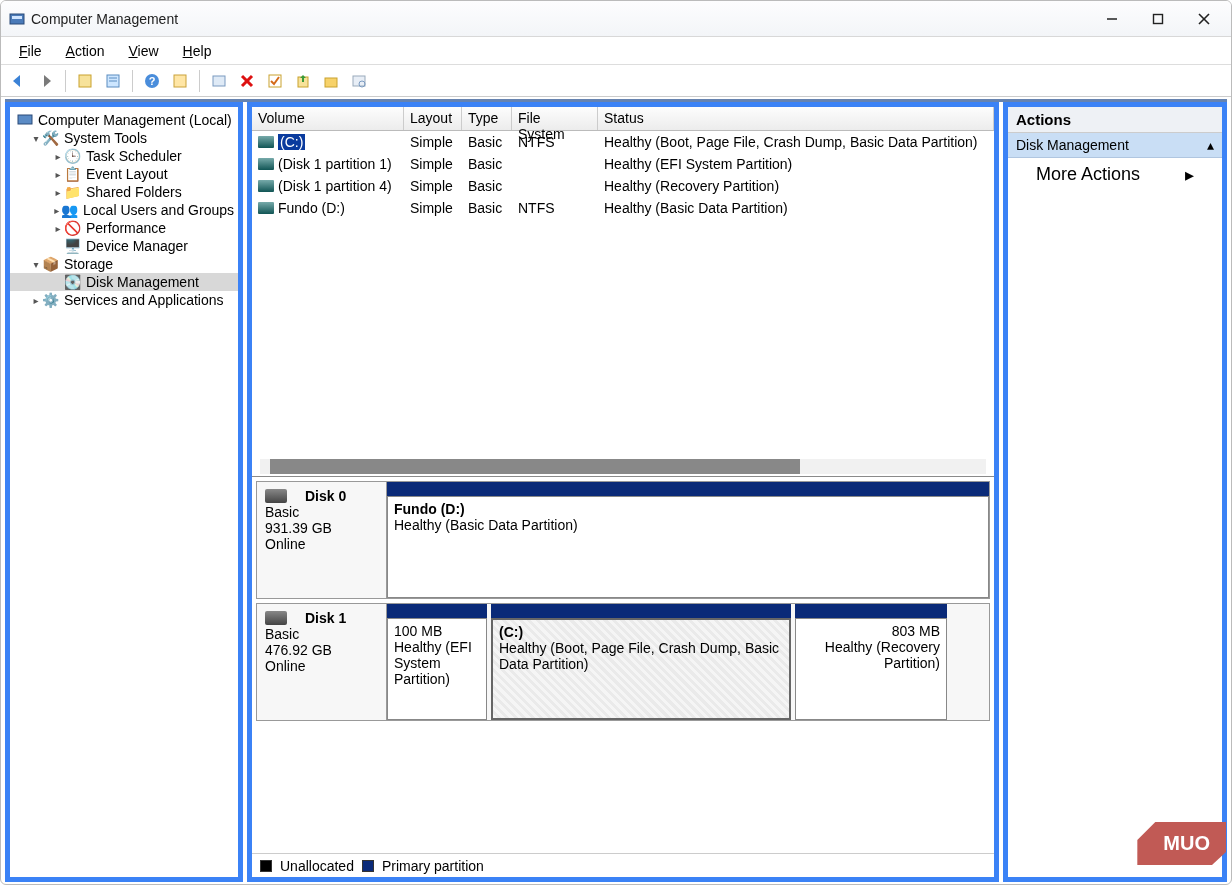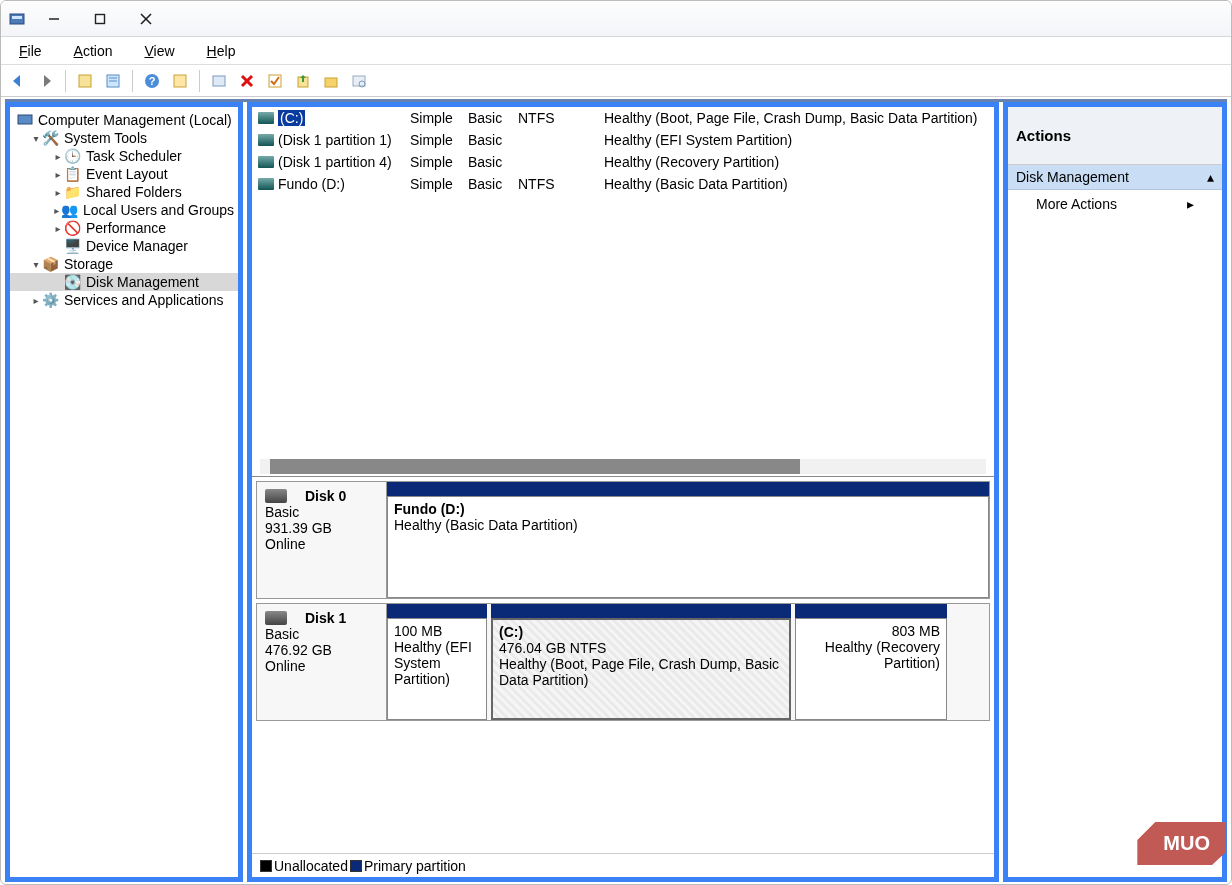--- a/index.html
+++ b/index.html
@@ -1,21 +1,21 @@
 <!DOCTYPE html>
 <html><head>
 <meta charset="utf-8">
 <style>
 * { box-sizing: border-box; margin: 0; padding: 0; font-family: "Segoe UI", Tahoma, sans-serif; }
 body { background: #fff; width: 1232px; height: 885px; overflow: hidden; border: 1px solid #bbb; border-radius: 6px; }
 .titlebar { height: 36px; background: linear-gradient(#fdfdfe,#f3f5f8); display: flex; align-items: center; padding: 0 4px 0 8px; border-bottom: 1px solid #d8d8d8;}
 .titlebar .icon16 { width:16px; height:16px; margin-right:6px;}
 .titlebar-title { font-size:14px; color:#222; flex:1;}
 .win-btn { width:46px; height:30px; display:flex; align-items:center; justify-content:center; color:#333;}
-.menubar { height:28px; display:flex; align-items:center; padding:0 10px; border-bottom:1px solid #ddd; gap:16px; font-size:14px;}
+.menubar { height:28px; display:flex; align-items:center; padding:0 10px; border-bottom:1px solid #ddd; gap:8px; font-size:14px;}
 .menu-item { padding:2px 8px; cursor:default;}
 .menu-item u { text-decoration:underline;}
 .toolbar { height:32px; display:flex; align-items:center; padding:0 6px; gap:6px; border-bottom:1px solid #ccc;}
 .tbtn { width:22px; height:22px; display:flex; align-items:center; justify-content:center; font-size:14px;}
 .tsep { width:1px; height:22px; background:#ccc; margin:0 2px;}
 .workspace { display:flex; height: calc(885px - 36px - 28px - 32px - 6px); border-top:3px solid #6683b0; margin:2px 4px 4px 4px;}
 .pane { border:5px solid #3b82f6; background:#fff; }
 .tree-pane { width:238px; overflow:hidden; padding:4px 0;}
 .tree-row { display:flex; align-items:center; font-size:14px; padding:1px 4px 1px 6px; white-space:nowrap; cursor:default;}
 .tree-row.selected { background:#d8d8d8;}
@@ -38,39 +38,40 @@
 .disk-block { border:1px solid #999; display:flex; min-height:118px; background:#f7f7f7;}
 .disk-info { width:130px; padding:6px 8px; font-size:14px; border-right:1px solid #999;}
 .disk-info .dname{ font-weight:600; display:flex; align-items:center; gap:18px;}
 .disk-info .dicon{ width:22px; height:14px; background:linear-gradient(#888,#444); border-radius:2px;}
 .parts { flex:1; display:flex; flex-direction:column;}
 .stripe { height:14px; background:#0a2a78;}
 .part-row { flex:1; display:flex; gap:4px; padding:0;}
 .part { border:1px solid #888; flex-shrink:0; padding:4px 6px; font-size:14px; overflow:hidden; background:#fff;}
 .part.selected { border:2px solid #666; background:repeating-linear-gradient(45deg,#f5f5f5,#f5f5f5 3px,#eaeaea 3px,#eaeaea 6px);}
 .part .pname{font-weight:600;}
-.legend { height:24px; border-top:1px solid #ccc; display:flex; align-items:center; gap:2px; padding:0 8px; font-size:14px; margin-top:auto;}
+.legend { height:24px; border-top:1px solid #ccc; display:flex; align-items:center; gap:8px; padding:0 8px; font-size:14px; margin-top:auto;}
 .legend .sw { width:12px; height:12px; display:inline-block; border:1px solid #333;}
 .actions-pane { width:224px; display:flex; flex-direction:column;}
-.actions-title { background:#eef1f5; padding:20px 8px; font-weight:600; font-size:15px; border-bottom:1px solid #ccc;}
+.actions-title { background:#eef1f5; padding:4px 8px; font-weight:600; font-size:15px; border-bottom:1px solid #ccc;}
 .actions-sec { background:#c9def5; padding:4px 8px; font-size:14px; display:flex; align-items:center; justify-content:space-between; border-bottom:1px solid #b0c6e0;}
-.actions-item { padding:6px 28px; font-size:14px; display:flex; justify-content:space-between; cursor:default;}
+.actions-item { padding:6px 28px; font-size:18px; display:flex; justify-content:space-between; cursor:default;}
 .muo { position:absolute; right:6px; bottom:20px; background:#c15a55; color:#fff; font-weight:700; font-size:20px; padding:10px 16px 10px 26px; clip-path: polygon(18px 0,100% 0,100% 70%,calc(100% - 14px) 100%,0 100%,0 18px);}
 svg { display:block;}
 </style>
 </head>
 <body>
 
 <div class="titlebar">
   <span class="icon16">
     <svg width="16" height="16">
         <rect x="1" y="3" width="14" height="10" fill="#4a7ab8" stroke="#2a4a78"></rect>
         <rect x="3" y="5" width="10" height="3" fill="#cfe4ff"></rect>
       </svg>
   </span>
+  <div class="titlebar-title">Computer Management</div>
   <div class="win-btn">
       <svg width="12" height="12">
         <line x1="1" y1="6" x2="11" y2="6" stroke="#222" stroke-width="1.4"></line>
       </svg>
     </div>
   <div class="win-btn">
       <svg width="12" height="12">
         <rect x="1.5" y="1.5" width="9" height="9" fill="none" stroke="#222" stroke-width="1.4"></rect>
       </svg>
     </div>
@@ -221,20 +222,27 @@
     <div class="tree-row lvl1">
         <span class="caret">▸</span>
         <span class="ticon">⚙️</span>
         <span>Services and Applications</span>
       </div>
   </div>
 
   <div class="pane center-pane">
 
     <div class="vol-table">
+      <div class="vol-header">
+        <div class="col c-vol">Volume</div>
+        <div class="col c-lay">Layout</div>
+        <div class="col c-typ">Type</div>
+        <div class="col c-fs">File System</div>
+        <div class="col c-st">Status</div>
+      </div>
       <div class="vol-body" id="vol-body">
           <div class="row">
             <div class="cell c-vol">
               <div class="vol-vol sel-label">
                 <span class="vicon"></span>
                 <span class="lab">(C:)</span>
               </div>
             </div>
             <div class="cell c-lay">Simple</div>
             <div class="cell c-typ">Basic</div>
@@ -322,21 +330,20 @@
               <div class="stripe" style="width: 300px;"></div>
               <div class="stripe" style="width: 152px;"></div>
             </div>
             <div class="part-row">
               <div class="part" style="width: 100px;">
                 <div>100 MB</div>
                 <div>Healthy (EFI System Partition)</div>
               </div>
               <div class="part selected" style="width: 300px;">
                 <div class="pname">(C:)</div>
-                <div>476.04 GB NTFS</div>
                 <div>Healthy (Boot, Page File, Crash Dump, Basic Data Partition)</div>
               </div>
               <div class="part" style="width: 152px; text-align: right;">
                 <div>803 MB</div>
                 <div>Healthy (Recovery Partition)</div>
               </div>
             </div>
           </div>
         </div>
       </div>

